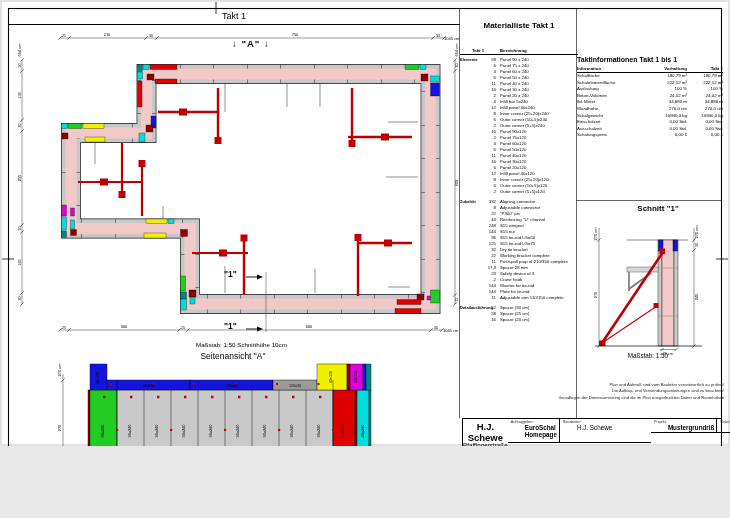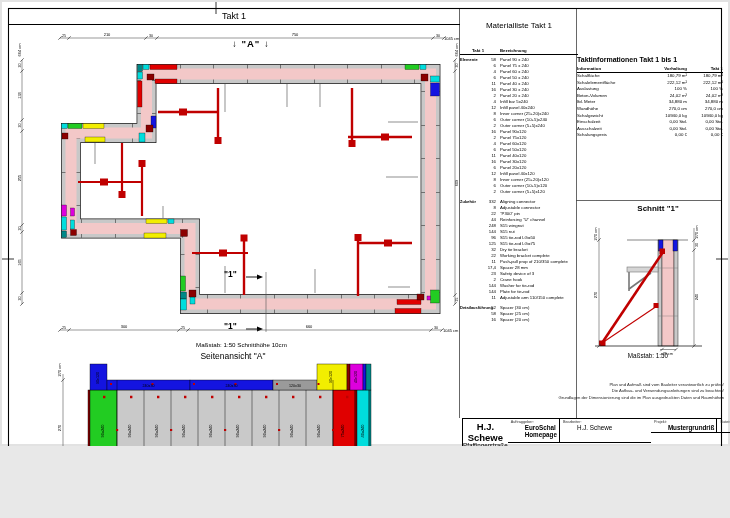--- a/index.html
+++ b/index.html
@@ -16,21 +16,21 @@
   .markerA{left:232px;top:38px;font-size:9.5px;font-weight:bold;letter-spacing:1px;}
   .marker1a{left:224px;top:269px;font-size:8.5px;font-weight:bold;}
   .marker1b{left:224px;top:321px;font-size:8.5px;font-weight:bold;}
   .pscale{left:196px;top:341px;font-size:6.2px;}
   .sv-title{left:153px;top:351px;width:160px;text-align:center;font-size:8.5px;}
   .sv-scale{left:158px;top:482px;width:150px;text-align:center;font-size:6.5px;}
   .sx-title{left:602px;top:204px;width:112px;text-align:center;font-size:8px;font-weight:bold;}
   .sx-scale{left:598px;top:352px;width:100px;text-align:center;font-size:6.3px;}
   
   .mat{left:460px;top:21px;width:118px;font-size:4.3px;}
-  .mat-title{text-align:center;font-size:8px;margin-bottom:18px;}
+  .mat-title{text-align:center;font-size:8px;margin-bottom:18px;font-weight:bold;}
   .mat-head{display:flex;font-weight:bold;border-bottom:0.9px solid #000;padding-bottom:1px;margin-bottom:2px;}
   .mat-head .h1{width:36px;text-align:center;}
   .mat-head .h2{padding-left:4px;}
   .mgroup{position:relative;margin-bottom:4px;}
   .mglabel{position:absolute;left:0;top:0;font-weight:bold;font-size:4px;}
   .mrow{display:flex;height:6px;line-height:6px;}
   .mq{width:36px;text-align:right;}
   .mn{padding-left:4px;white-space:nowrap;}
   
   .ti{left:577px;top:56px;width:146px;font-size:4.4px;}

